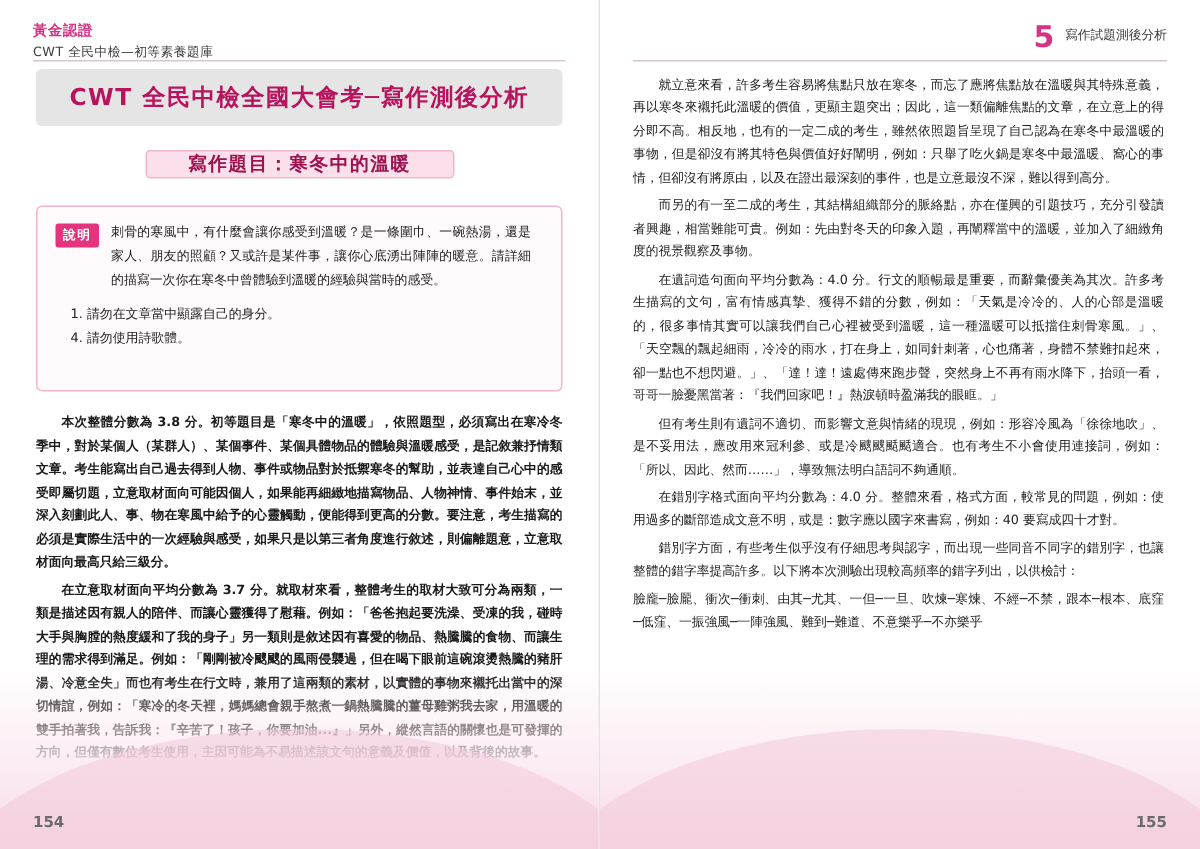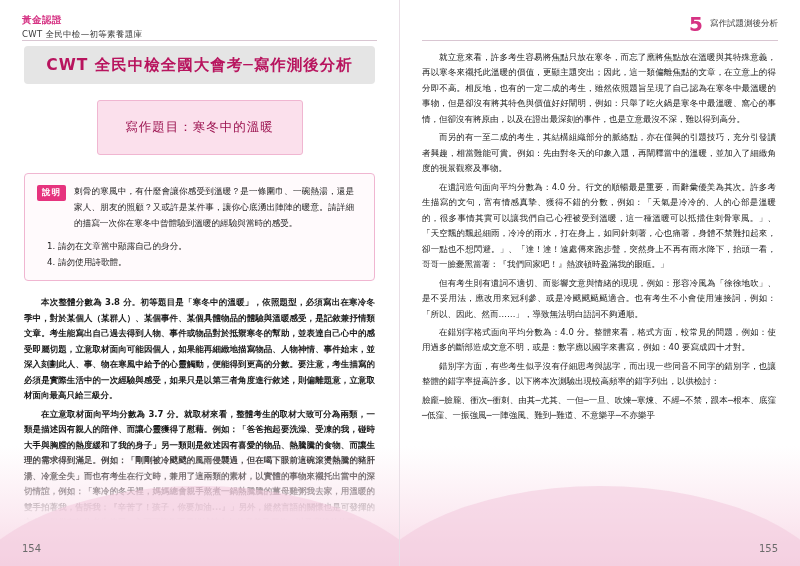--- a/index.html
+++ b/index.html
@@ -77,62 +77,62 @@
   .titlebar .t{
     font-size:15.5px;font-weight:bold;color:#b8145e;letter-spacing:1px;
   }
   .subtitle{
     margin:16px auto 0 auto;
     width:196px;
     background:#fbe0ec;
     border:1px solid #f0b6d1;
     border-radius:3px;
     text-align:center;
-    padding:18px 4px;
-    font-size:12.5px;font-weight:normal;color:#9c1350;letter-spacing:1px;
+    padding:0 4px;
+    font-size:12.5px;font-weight:bold;color:#9c1350;letter-spacing:1px;
   }
   
   .notebox{
     margin:18px 24px 0 24px;
     border:1px solid #f0b6d1;
     border-radius:4px;
     padding:10px 20px 10px 12px;
     background:#fffafc;
   }
   .note-row{display:flex;gap:8px;align-items:flex-start;}
   .note-label{
     flex:0 0 auto;
     background:#e6337e;color:#fff;
     font-size:8.5px;font-weight:bold;
     border-radius:2px;padding:2px 5px;
     margin-top:1px;letter-spacing:1px;
   }
   .note-text{
     font-size:8.6px;color:#222;line-height:1.85;text-align:justify;
   }
-  .note-list{margin:7px 0 0 10px;padding:0;list-style:none;}
+  .note-list{margin:7px 0 16px 10px;padding:0;list-style:none;}
   .note-list li{font-size:8.6px;color:#222;line-height:1.85;}
   
   .bodycol{
     position:relative;
     margin:14px 24px 0 24px;
     font-size:8.5px;color:#1b1b1b;line-height:1.82;text-align:justify;font-weight:bold;
   }
   .bodycol p{margin:0 0 3px 0;text-indent:17px;}
   .col-right{
     position:relative;
     margin:50px 24px 0 22px;
     font-size:8.5px;color:#1b1b1b;line-height:1.82;text-align:justify;
   }
   .col-right p{margin:0 0 3px 0;text-indent:17px;}
   .col-right p.noindent{text-indent:0;}
   
   .folio{
     position:absolute;bottom:12px;
-    font-size:10px;color:#6b6b6b;font-weight:normal;text-align:right;
+    font-size:10px;color:#6b6b6b;font-weight:bold;text-align:right;
   }
   .folio.l{left:22px;}
   .folio.r{right:22px;}
 </style>
 </head>
 <body>
 
 <div class="spread">
 
   <div class="page left">

